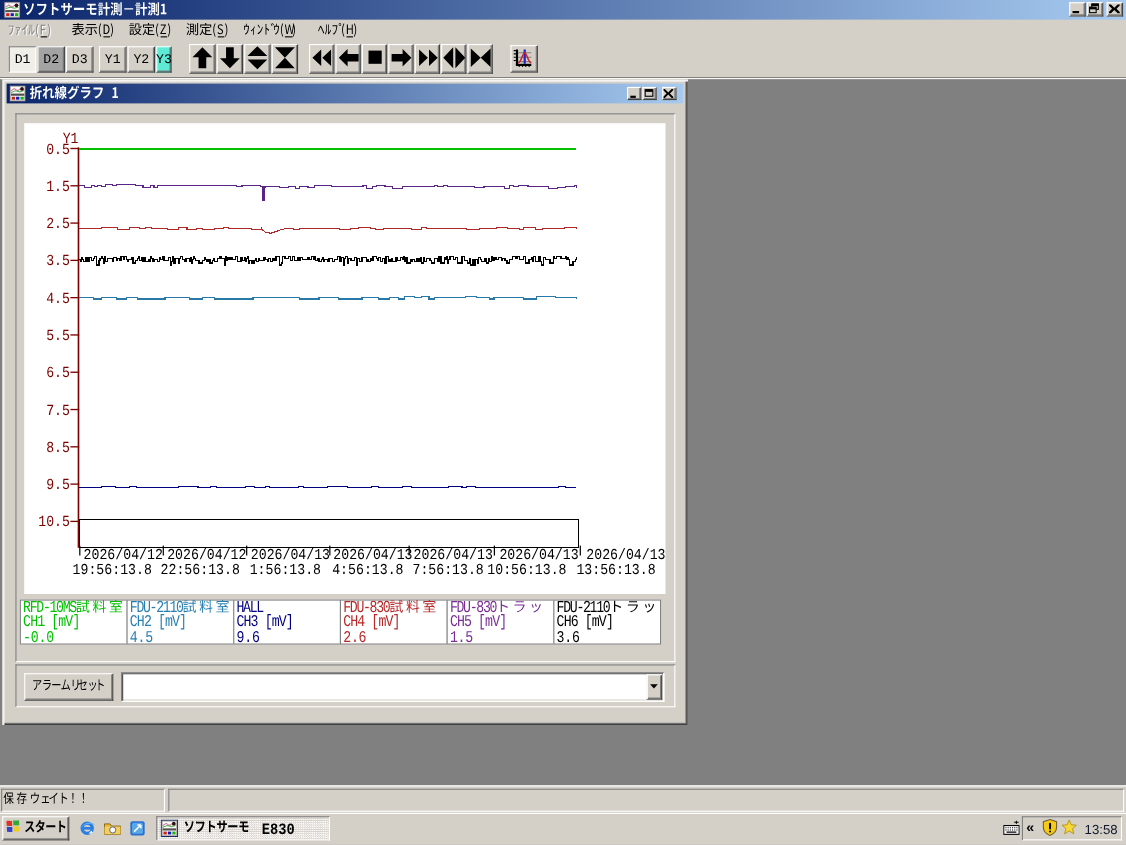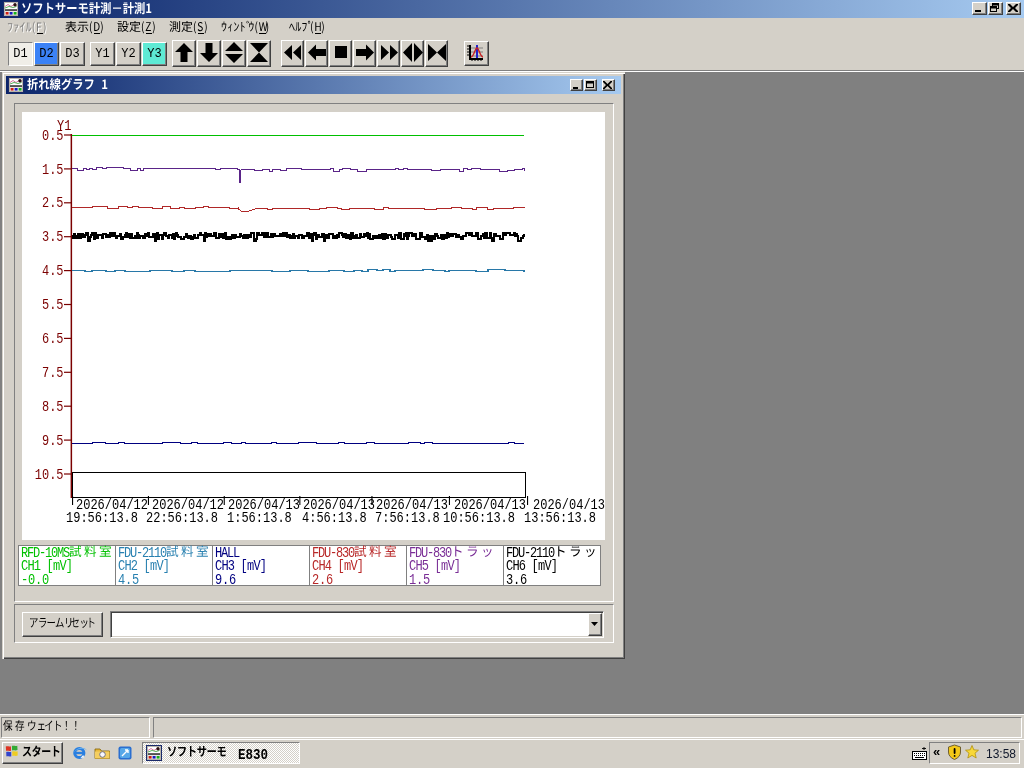--- a/index.html
+++ b/index.html
@@ -71,33 +71,33 @@
 <div class="abs" style="left:145.5px;top:33px;width:6px;height:1px;background:#000"></div>
 <div class="abs" style="left:197.5px;top:33px;width:6px;height:1px;background:#000"></div>
 <div class="abs" style="left:259px;top:33px;width:7px;height:1px;background:#000"></div>
 <div class="abs" style="left:314.5px;top:33px;width:6px;height:1px;background:#000"></div>
 <div class="abs" style="left:0;top:38px;width:1024px;height:33px;background:#D4D0C8"></div>
 <div class="abs" style="left:0;top:70px;width:1024px;height:1px;background:#808080"></div>
 <div class="abs" style="left:0;top:71px;width:1024px;height:1px;background:#fff"></div>
 <div class="abs sunkenbtn" style="left:8px;top:42px;width:25px;height:24px;background:#F0EEE8">
     <div class="abs mono" style="left:0;top:0;width:100%;height:100%;display:flex;align-items:center;justify-content:center;font-size:12px;color:#000">D1</div>
   </div>
-<div class="abs raised2" style="left:34px;top:42px;width:25px;height:24px;background:#3b82f6">
+<div class="abs raised2" style="left:34px;top:42px;width:25px;height:24px;background:#a3a3a3">
     <div class="abs mono" style="left:0;top:0;width:100%;height:100%;display:flex;align-items:center;justify-content:center;font-size:12px;color:#000">D2</div>
   </div>
 <div class="abs raised2" style="left:60px;top:42px;width:25px;height:24px;background:#D4D0C8">
     <div class="abs mono" style="left:0;top:0;width:100%;height:100%;display:flex;align-items:center;justify-content:center;font-size:12px;color:#000">D3</div>
   </div>
 <div class="abs raised2" style="left:90px;top:42px;width:25px;height:24px;background:#D4D0C8">
     <div class="abs mono" style="left:0;top:0;width:100%;height:100%;display:flex;align-items:center;justify-content:center;font-size:12px;color:#000">Y1</div>
   </div>
 <div class="abs raised2" style="left:116px;top:42px;width:25px;height:24px;background:#D4D0C8">
     <div class="abs mono" style="left:0;top:0;width:100%;height:100%;display:flex;align-items:center;justify-content:center;font-size:12px;color:#000">Y2</div>
   </div>
-<div class="abs raised2" style="left:142px;top:42px;width:25px;height:24px;background:#5eead4">
+<div class="abs raised2" style="left:142px;top:42px;width:14px;height:24px;background:#5eead4">
     <div class="abs mono" style="left:0;top:0;width:100%;height:100%;display:flex;align-items:center;justify-content:center;font-size:12px;color:#000">Y3</div>
   </div>
 <div class="abs raised2" style="left:172px;top:40px;width:24px;height:27px;background:#D4D0C8">
     <svg width="24" height="26" viewBox="0 0 24 26" style="position:absolute;left:-1px;top:-1px">
       <path d="M12,3 L21,12 L15.5,12 L15.5,22 L8.5,22 L8.5,12 L3,12 Z" fill="#000"></path>
     </svg>
   </div>
 <div class="abs raised2" style="left:197px;top:40px;width:24px;height:27px;background:#D4D0C8">
     <svg width="24" height="26" viewBox="0 0 24 26" style="position:absolute;left:-1px;top:-1px">
       <path d="M12,22 L3,13 L8.5,13 L8.5,3 L15.5,3 L15.5,13 L21,13 Z" fill="#000"></path>

